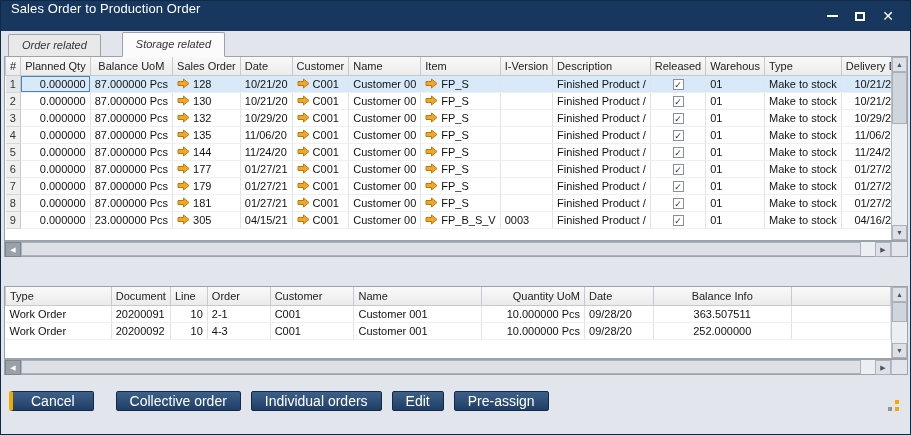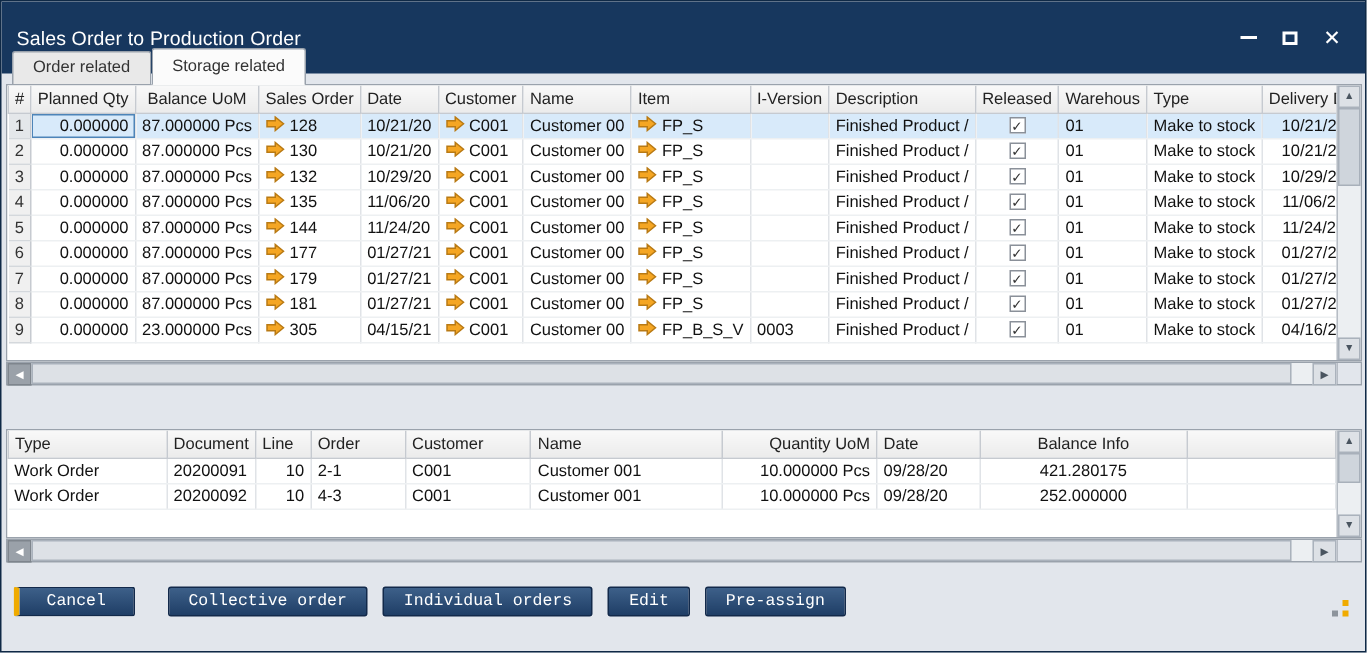--- a/index.html
+++ b/index.html
@@ -2,31 +2,31 @@
 <html style="--titlebar: #17375e; --accent: #f0ab00; --sel: #d8eafa; --focus: #a9cdec; --link_arrow: #f5a623;"><head>
 <meta charset="utf-8">
 <style>
   * { box-sizing: border-box; }
   html,body { margin:0; padding:0; }
   body { width:911px; height:435px; font-family:"Liberation Sans", sans-serif; background:#fff; }
 
   .window { position:relative; width:911px; height:435px; background:#e2e6ec; border:1px solid #0f2946; overflow:hidden; }
 
   
-  .titlebar { position:absolute; top:0; left:0; right:0; height:48px; background:var(--titlebar); display:flex; align-items:center; color:#fff; }
+  .titlebar { position:absolute; top:0; left:0; right:0; height:30px; background:var(--titlebar); display:flex; color:#fff; }
   .title { padding-left:10px; font-size:13px; letter-spacing:.1px; }
   .controls { margin-left:auto; display:flex; height:100%; align-items:center; padding-right:8px; }
   .ctrl { width:28px; height:100%; display:flex; align-items:center; justify-content:center; cursor:default; }
   .glyph-min { display:block; width:11px; border-top:2px solid #fff; }
   .glyph-max { display:block; width:10px; height:9px; border:2px solid #fff; }
   .ctrl-close { font-size:14px; color:#fff; }
 
   
   .tabs { position:absolute; top:33px; left:7px; height:22px; display:flex; align-items:flex-end; z-index:4; }
-  .tab { font-size:11px; line-height:1; padding:5px 13px; background:#e9e9e9; border:1px solid #9aa2ac; border-bottom:none; border-radius:2px 2px 0 0; margin-right:0; color:#333; }
+  .tab { font-size:11px; line-height:1; padding:5px 13px; background:#e9e9e9; border:1px solid #9aa2ac; border-bottom:none; border-radius:2px 2px 0 0; margin-right:21px; color:#333;font-style:italic; }
   .tab.active { background:#fbfbfb; padding:6px 13px; margin-bottom:-1px; border-bottom:1px solid #fbfbfb; }
 
   
   .grid { position:absolute; display:flex; background:#fff; border:1px solid #9aa2ac; }
   #grid1 { top:55px; left:3px; width:904px; height:185px; }
   #grid2 { top:285px; left:3px; width:904px; height:73px; }
   .tbl-clip { flex:1; overflow:hidden; background:#fff; }
 
   table { border-collapse:collapse; table-layout:fixed; }
   th { height:18px; font-weight:normal; font-size:11px; background:linear-gradient(#f9f9f9,#ebebeb); border:1px solid #c6cad0; border-top:none; padding:0 4px; white-space:nowrap; overflow:hidden; color:#222; text-align:left; }
@@ -51,21 +51,21 @@
   #hscroll1 { top:240px; left:3px; width:904px; }
   #hscroll2 { top:358px; left:3px; width:904px; }
   .hscroll .sb-btn { width:16px; min-width:16px; height:100%; }
   .sb-btn.dark { background:#9aa1a9; color:#fff; border-color:#7e858d; }
   .hthumb { flex:1; background:#dde1e6; border:1px solid #aab2bc; }
   .htrack { width:14px; }
   .hcorner { width:16px; min-width:16px; background:#e2e6ec; border-left:1px solid #b6bcc4; }
 
   
   .btnrow { position:absolute; top:390px; left:8px; display:flex; align-items:center; }
-  .btn { height:20px; padding:0 13px; margin-right:10px; background:linear-gradient(#3d6089,#1f3e66); color:#fff; font-size:11px; font-family:Liberation Mono, monospace; border:1px solid #12294a; border-radius:2px; display:flex; align-items:center; cursor:default; }
+  .btn { height:20px; padding:0 13px; margin-right:10px; background:linear-gradient(#3d6089,#1f3e66); color:#fff; font-size:14px; font-family:Liberation Sans, sans-serif; border:1px solid #12294a; border-radius:2px; display:flex; align-items:center; cursor:default; }
   .btn.accent { border-left:4px solid var(--accent); margin-right:22px; padding:0 18px; }
 
   .grip { position:absolute; right:9px; top:396px; width:16px; height:16px; }
 </style>
 </head>
 <body>
 
 <div class="window">
 
   <div class="titlebar">
@@ -355,21 +355,21 @@
           <tbody>
             <tr>
               <td>Work Order</td>
               <td>20200091</td>
               <td style="text-align: right;">10</td>
               <td>2-1</td>
               <td>C001</td>
               <td>Customer 001</td>
               <td style="text-align: right;">10.000000 Pcs</td>
               <td>09/28/20</td>
-              <td style="text-align: center;">421.280175</td>
+              <td style="text-align: center;">363.507511</td>
               <td class="filler"></td>
             </tr>
             <tr>
               <td>Work Order</td>
               <td>20200092</td>
               <td style="text-align: right;">10</td>
               <td>4-3</td>
               <td>C001</td>
               <td>Customer 001</td>
               <td style="text-align: right;">10.000000 Pcs</td>

